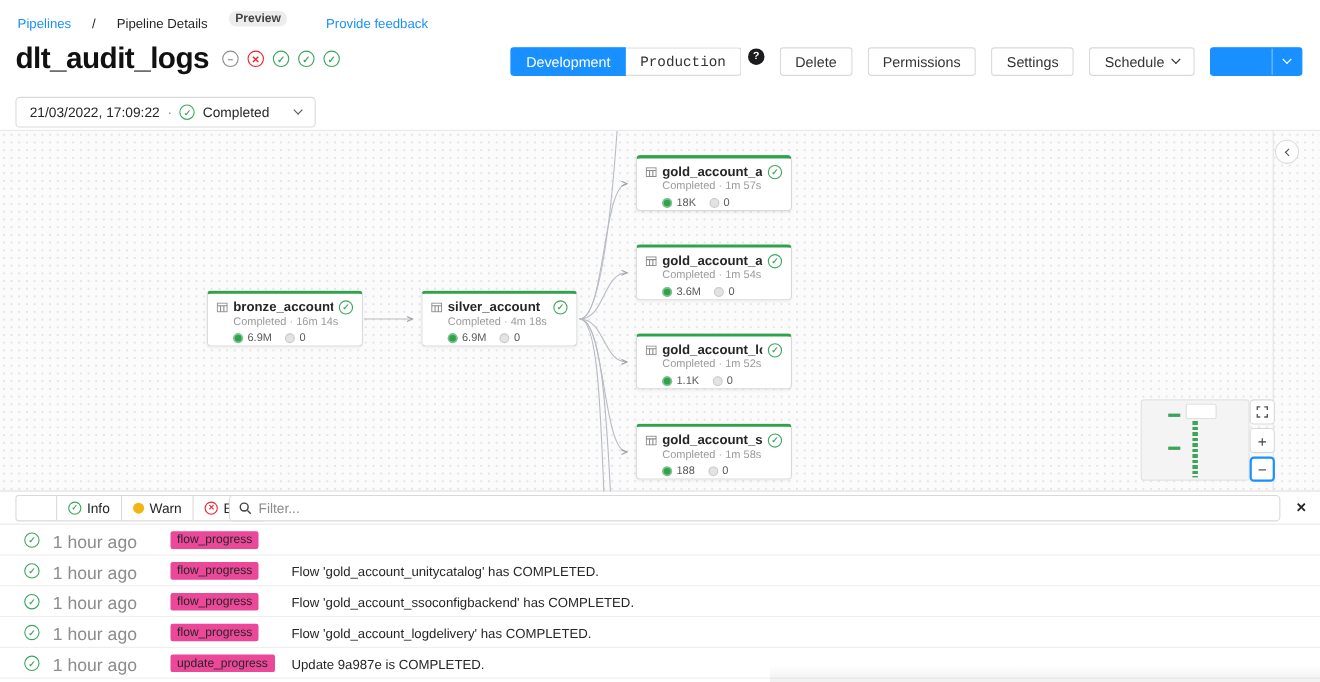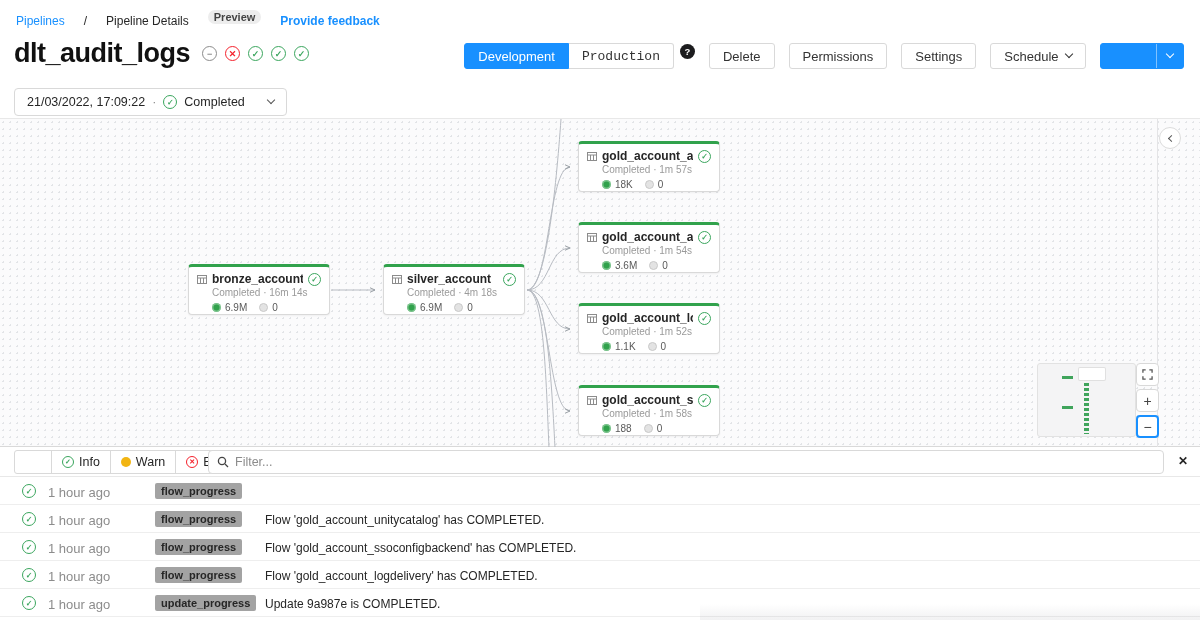--- a/index.html
+++ b/index.html
@@ -4,21 +4,21 @@
 <style>
   * { margin:0; padding:0; box-sizing:border-box; }
   html,body { width:1200px; height:620px; background:#fff; overflow:hidden;
     font-family:"Liberation Sans", sans-serif; color:#262626; }
 
   
   #breadcrumb { position:absolute; left:16px; top:14px; font-size:12px; display:flex; align-items:center; gap:19px; }
   .link { color:#1890ff; cursor:pointer; }
   .crumb-current { color:#262626; }
   .preview-badge { background:#ededed; color:#444; font-size:11px; padding:1px 6px; border-radius:8px; position:relative; top:-4px; font-weight:bold; }
-  .feedback { margin-left:0; font-weight:bold; font-size:12px; }
+  .feedback { margin-left:16px; font-weight:normal; font-size:12px; }
 
   #title-row { position:absolute; left:14px; top:38px; display:flex; align-items:center; gap:8px; }
   #page-title { font-size:27px; font-weight:bold; color:#111; letter-spacing:-0.5px; margin-right:4px; }
   .circle-ic { display:inline-flex; align-items:center; justify-content:center; border-radius:50%; font-weight:bold; }
   .ic-t { width:15px; height:15px; font-size:9px; border:1.5px solid; }
   .ic-gray { color:#8c8c8c; border-color:#8c8c8c; }
   .ic-red { color:#f5222d; border-color:#f5222d; }
   .ic-green { color:#3ba65e; border-color:#3ba65e; }
 
   #header-actions { position:absolute; right:16px; top:43px; display:flex; align-items:center; gap:14px; }
@@ -88,22 +88,22 @@
   .ic-tab { width:12px; height:12px; font-size:7px; border:1.2px solid; }
   .warn-dot { width:10px; height:10px; border-radius:50%; background:#f2b512; }
   #filter-input-wrap { position:absolute; left:208px; right:36px; top:3px; height:24px; border:1px solid #d9d9d9;
     border-radius:4px; display:flex; align-items:center; padding:0 8px; gap:6px; background:#fff; }
   #filter-input { border:none; outline:none; flex:1; font-size:12.5px; font-family:"Liberation Sans", sans-serif; color:#262626; background:transparent; }
   #filter-input::placeholder { color:#8c8c8c; }
   #log-close { position:absolute; right:12px; top:7px; font-size:12px; font-weight:bold; color:#262626; cursor:pointer; }
 
   .log-row { position:relative; height:28px; border-bottom:1px solid #eeeeee; cursor:pointer; }
   .log-row .row-ic { position:absolute; left:22px; top:7px; width:14px; height:14px; font-size:8px; border:1.3px solid #3ba65e; color:#3ba65e; }
-  .row-time { position:absolute; left:48px; top:8px; font-size:13px; color:#8c8c8c; }
-  .row-type { position:absolute; left:155px; top:6px; font-size:11px; font-weight:bold; background:#a3a3a3; border-radius:2px; padding:2px 6px; color:#262626; }
+  .row-time { position:absolute; left:48px; top:8px; font-size:16px; color:#8c8c8c; }
+  .row-type { position:absolute; left:155px; top:6px; font-size:11px; font-weight:normal; background:#ec4899; border-radius:2px; padding:2px 6px; color:#262626; }
   .row-msg { position:absolute; left:265px; top:8px; font-size:12px; color:#262626; }
   #bottom-fade { position:absolute; left:700px; right:0; bottom:0; height:16px;
     background:linear-gradient(to top, rgba(120,120,130,0.10), rgba(120,120,130,0)); pointer-events:none; }
 </style>
 </head>
 <body>
 
 <div id="breadcrumb">
   <span class="link">Pipelines</span>
   <span>/</span>

